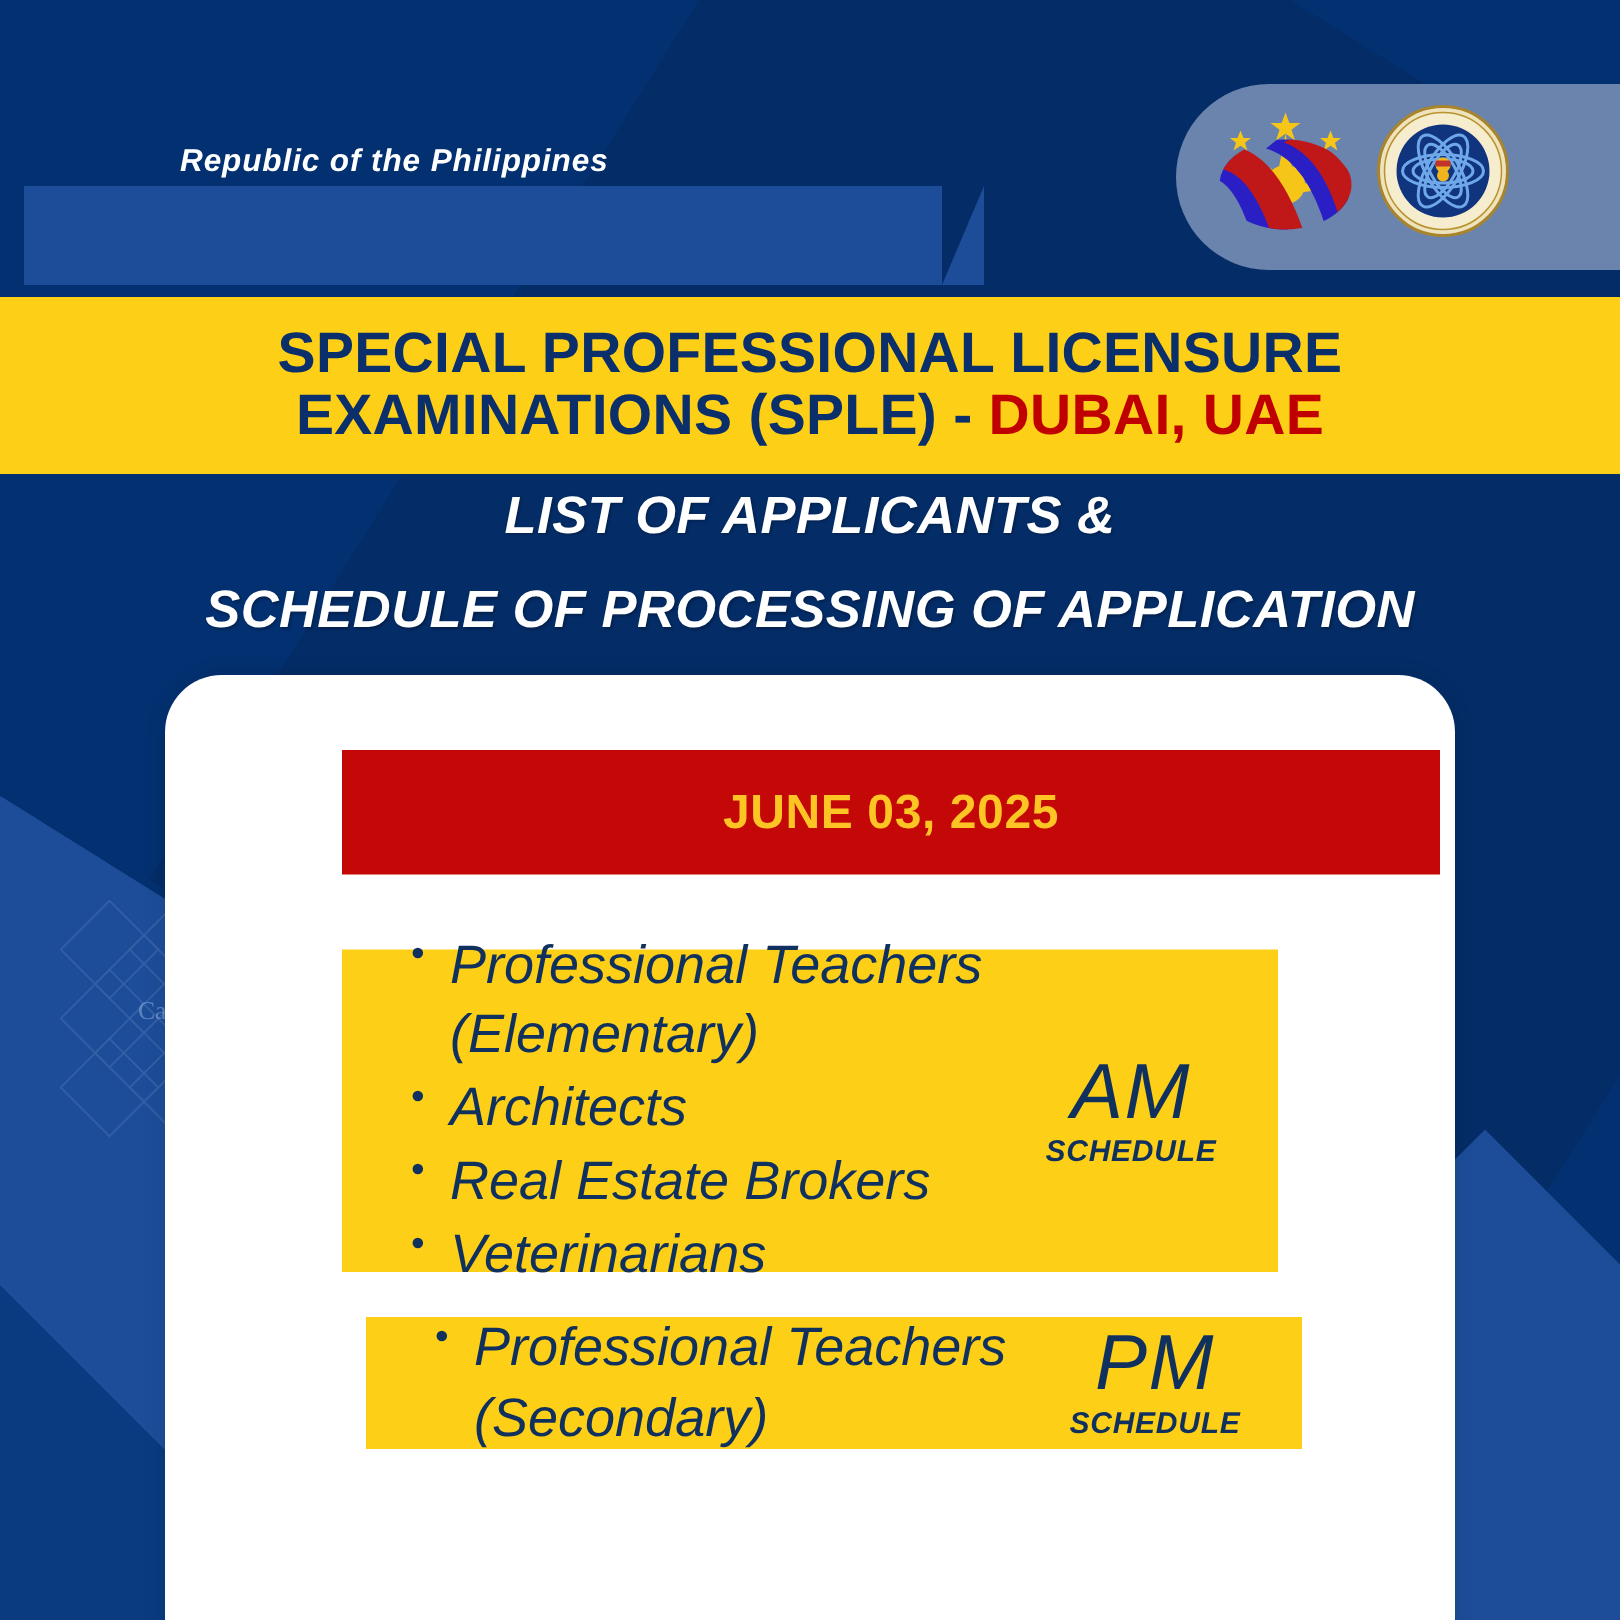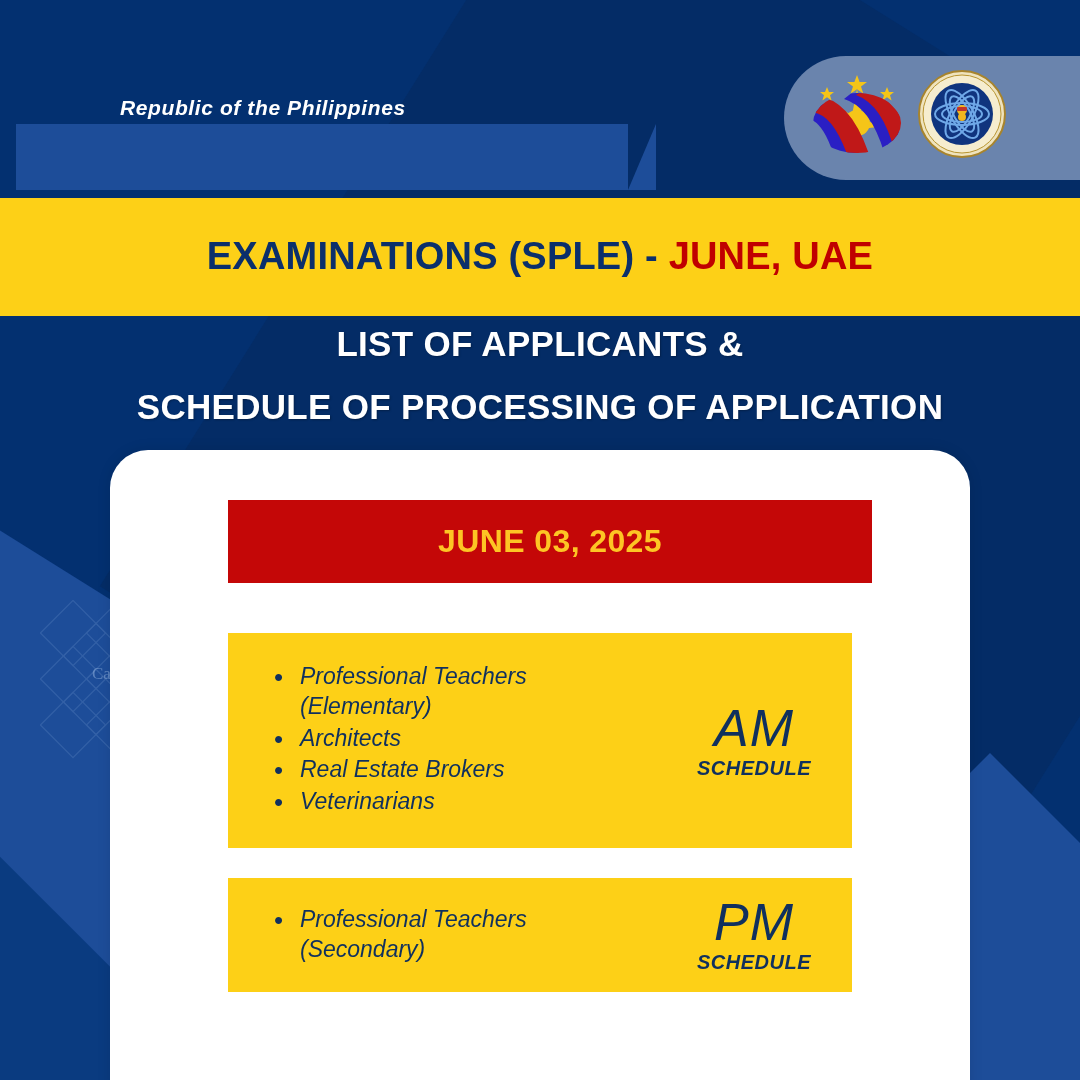--- a/index.html
+++ b/index.html
@@ -174,39 +174,40 @@
     z-index: 6;
     text-align: center;
     color: #ffffff;
   }
   .subtitle-line {
     font-size: 35px;
     font-weight: bold;
     letter-spacing: .3px;
     line-height: 1.0;
     text-shadow: 1px 1px 2px rgba(0,0,0,.28);
+    font-style: italic;
   }
   .subtitle-line.l1 { margin-bottom: 28px; }
 
   
   .card {
     position: absolute;
     left: 110px; top: 450px;
     width: 860px; height: 640px;
     background: #ffffff;
     border-top-left-radius: 38px;
     border-top-right-radius: 38px;
     z-index: 7;
     box-shadow: 0 0 14px rgba(0,0,0,.10);
   }
 
   .date-banner {
     position: absolute;
     left: 118px; top: 50px;
-    width: 644px; height: 83px;
+    width: 732px; height: 83px;
     background: #c40707;
     display: flex;
     align-items: center;
     justify-content: center;
   }
   .date-text {
     color: #fdc524;
     font-size: 32px;
     font-weight: bold;
     letter-spacing: .4px;
@@ -214,31 +215,31 @@
 
   .sched-block {
     position: absolute;
     left: 118px;
     width: 624px;
     background: #fdd017;
     display: flex;
     align-items: center;
   }
   .sched-am { top: 183px; height: 215px; }
-  .sched-pm { top: 428px; height: 114px; }
+  .sched-pm { top: 428px; height: 88px; margin-left: 16px; }
 
   .sched-list {
     flex: 1 1 auto;
     padding-left: 44px;
   }
   .sched-list ul { list-style: none; }
   .sched-list li {
     position: relative;
     font-style: italic;
-    font-size: 23px;
+    font-size: 36px;
     font-weight: 500;
     color: #10305e;
     line-height: 1.30;
     padding-left: 28px;
     margin-bottom: 2px;
   }
   .sched-list li::before {
     content: "\2022";
     position: absolute;
     left: 2px; top: -1px;
@@ -358,22 +359,23 @@
         </g>
       </svg>
     </div>
 
     <div class="header-text">
       <div class="header-sub">Republic of the Philippines</div>
     </div>
   </div>
 
   <div class="title-banner">
+    <div class="title-line">SPECIAL PROFESSIONAL LICENSURE</div>
     <div class="title-line">
-      <span>EXAMINATIONS (SPLE) - </span><span class="title-accent">JUNE, UAE</span>
+      <span>EXAMINATIONS (SPLE) - </span><span class="title-accent">DUBAI, UAE</span>
     </div>
   </div>
 
   <div class="subtitle">
     <div class="subtitle-line l1">LIST OF APPLICANTS &amp;</div>
     <div class="subtitle-line l2">SCHEDULE OF PROCESSING OF APPLICATION</div>
   </div>
 
   <div class="card">
 

